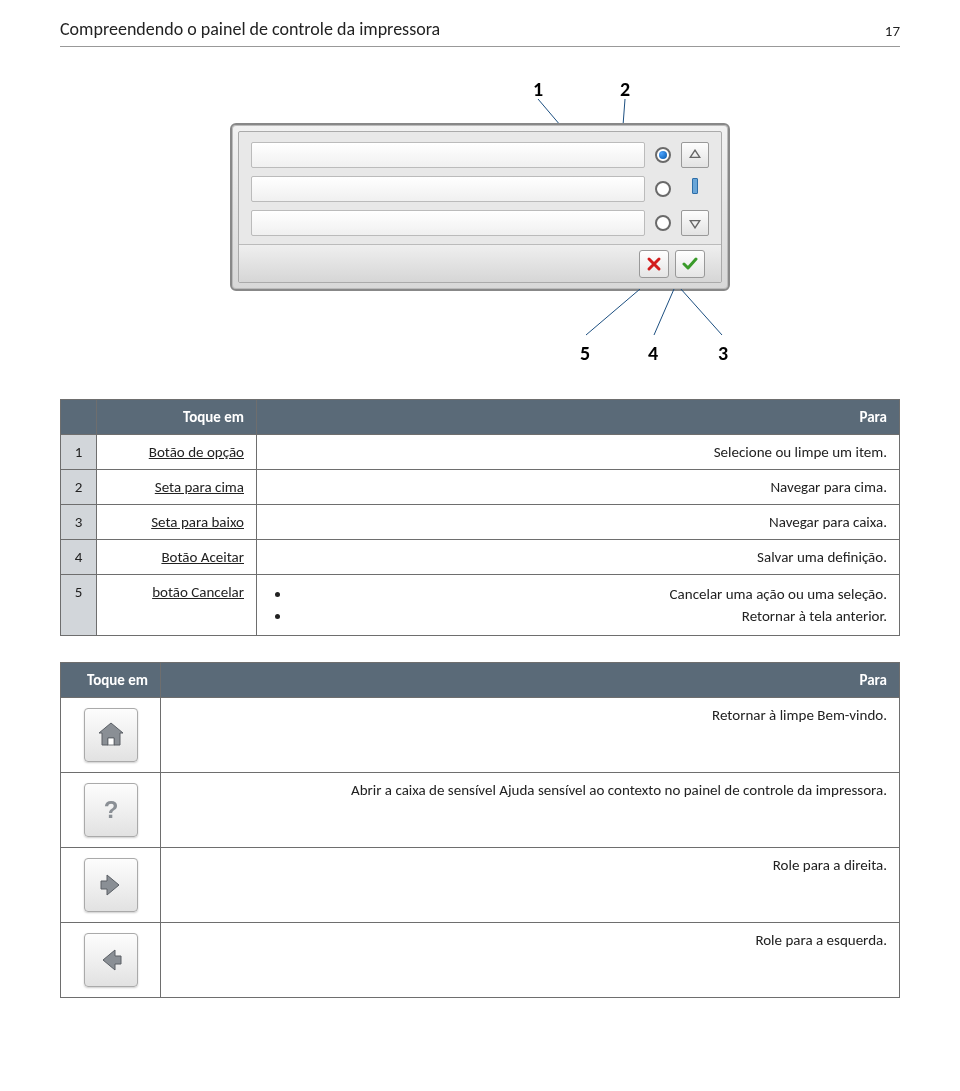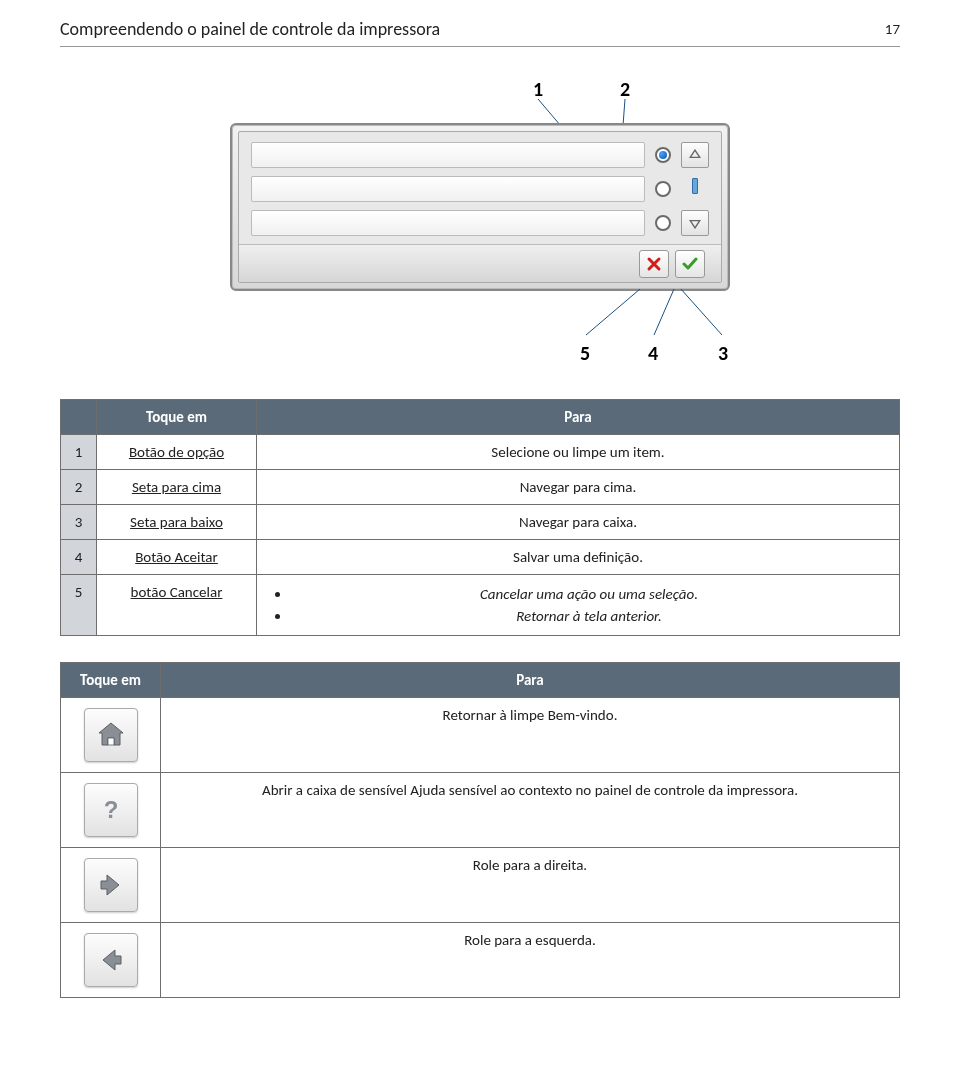--- a/index.html
+++ b/index.html
@@ -9,21 +9,21 @@
     width: 960px;
     margin: 0 auto;
     color: #222;
   }
   .page {
     padding: 0 60px 40px 60px;
   }
   .header {
     display: flex;
     justify-content: space-between;
-    align-items: center;
+    align-items: flex-end;
     border-bottom: 1px solid #999;
     padding: 18px 0 6px 0;
     margin-bottom: 30px;
   }
   .header-title { font-size: 18px; font-weight: 400; }
   .header-page { font-size: 15px; }
 
   
   .panel-wrap {
     width: 500px;
@@ -143,21 +143,21 @@
   
   table.info {
     border-collapse: collapse;
     width: 100%;
     margin-bottom: 26px;
     font-size: 15px;
   }
   table.info th, table.info td {
     border: 1px solid #6e6e6e;
     padding: 8px 12px;
-    text-align: center;
+    text-align: right;
     vertical-align: top;
   }
   table.info thead th {
     background: #5a6a78;
     color: #fff;
     font-weight: 700;
   }
   table.info td.gray-cell {
     background: #d2d6da;
     width: 36px;
@@ -168,21 +168,20 @@
 
   table.icons td.icon-cell {
     background: #ffffff;
     width: 80px;
     text-align: center;
     padding: 10px;
   }
   .bullet-list {
     list-style: disc;
     padding-left: 22px;
-    font-style: italic;
   }
   .bullet-list li { padding: 2px 0; }
 
   
   .ibox {
     width: 54px; height: 54px;
     margin: 0 auto;
     border: 1px solid #aaa;
     border-radius: 4px;
     background: linear-gradient(#fdfdfd, #e2e2e2);

